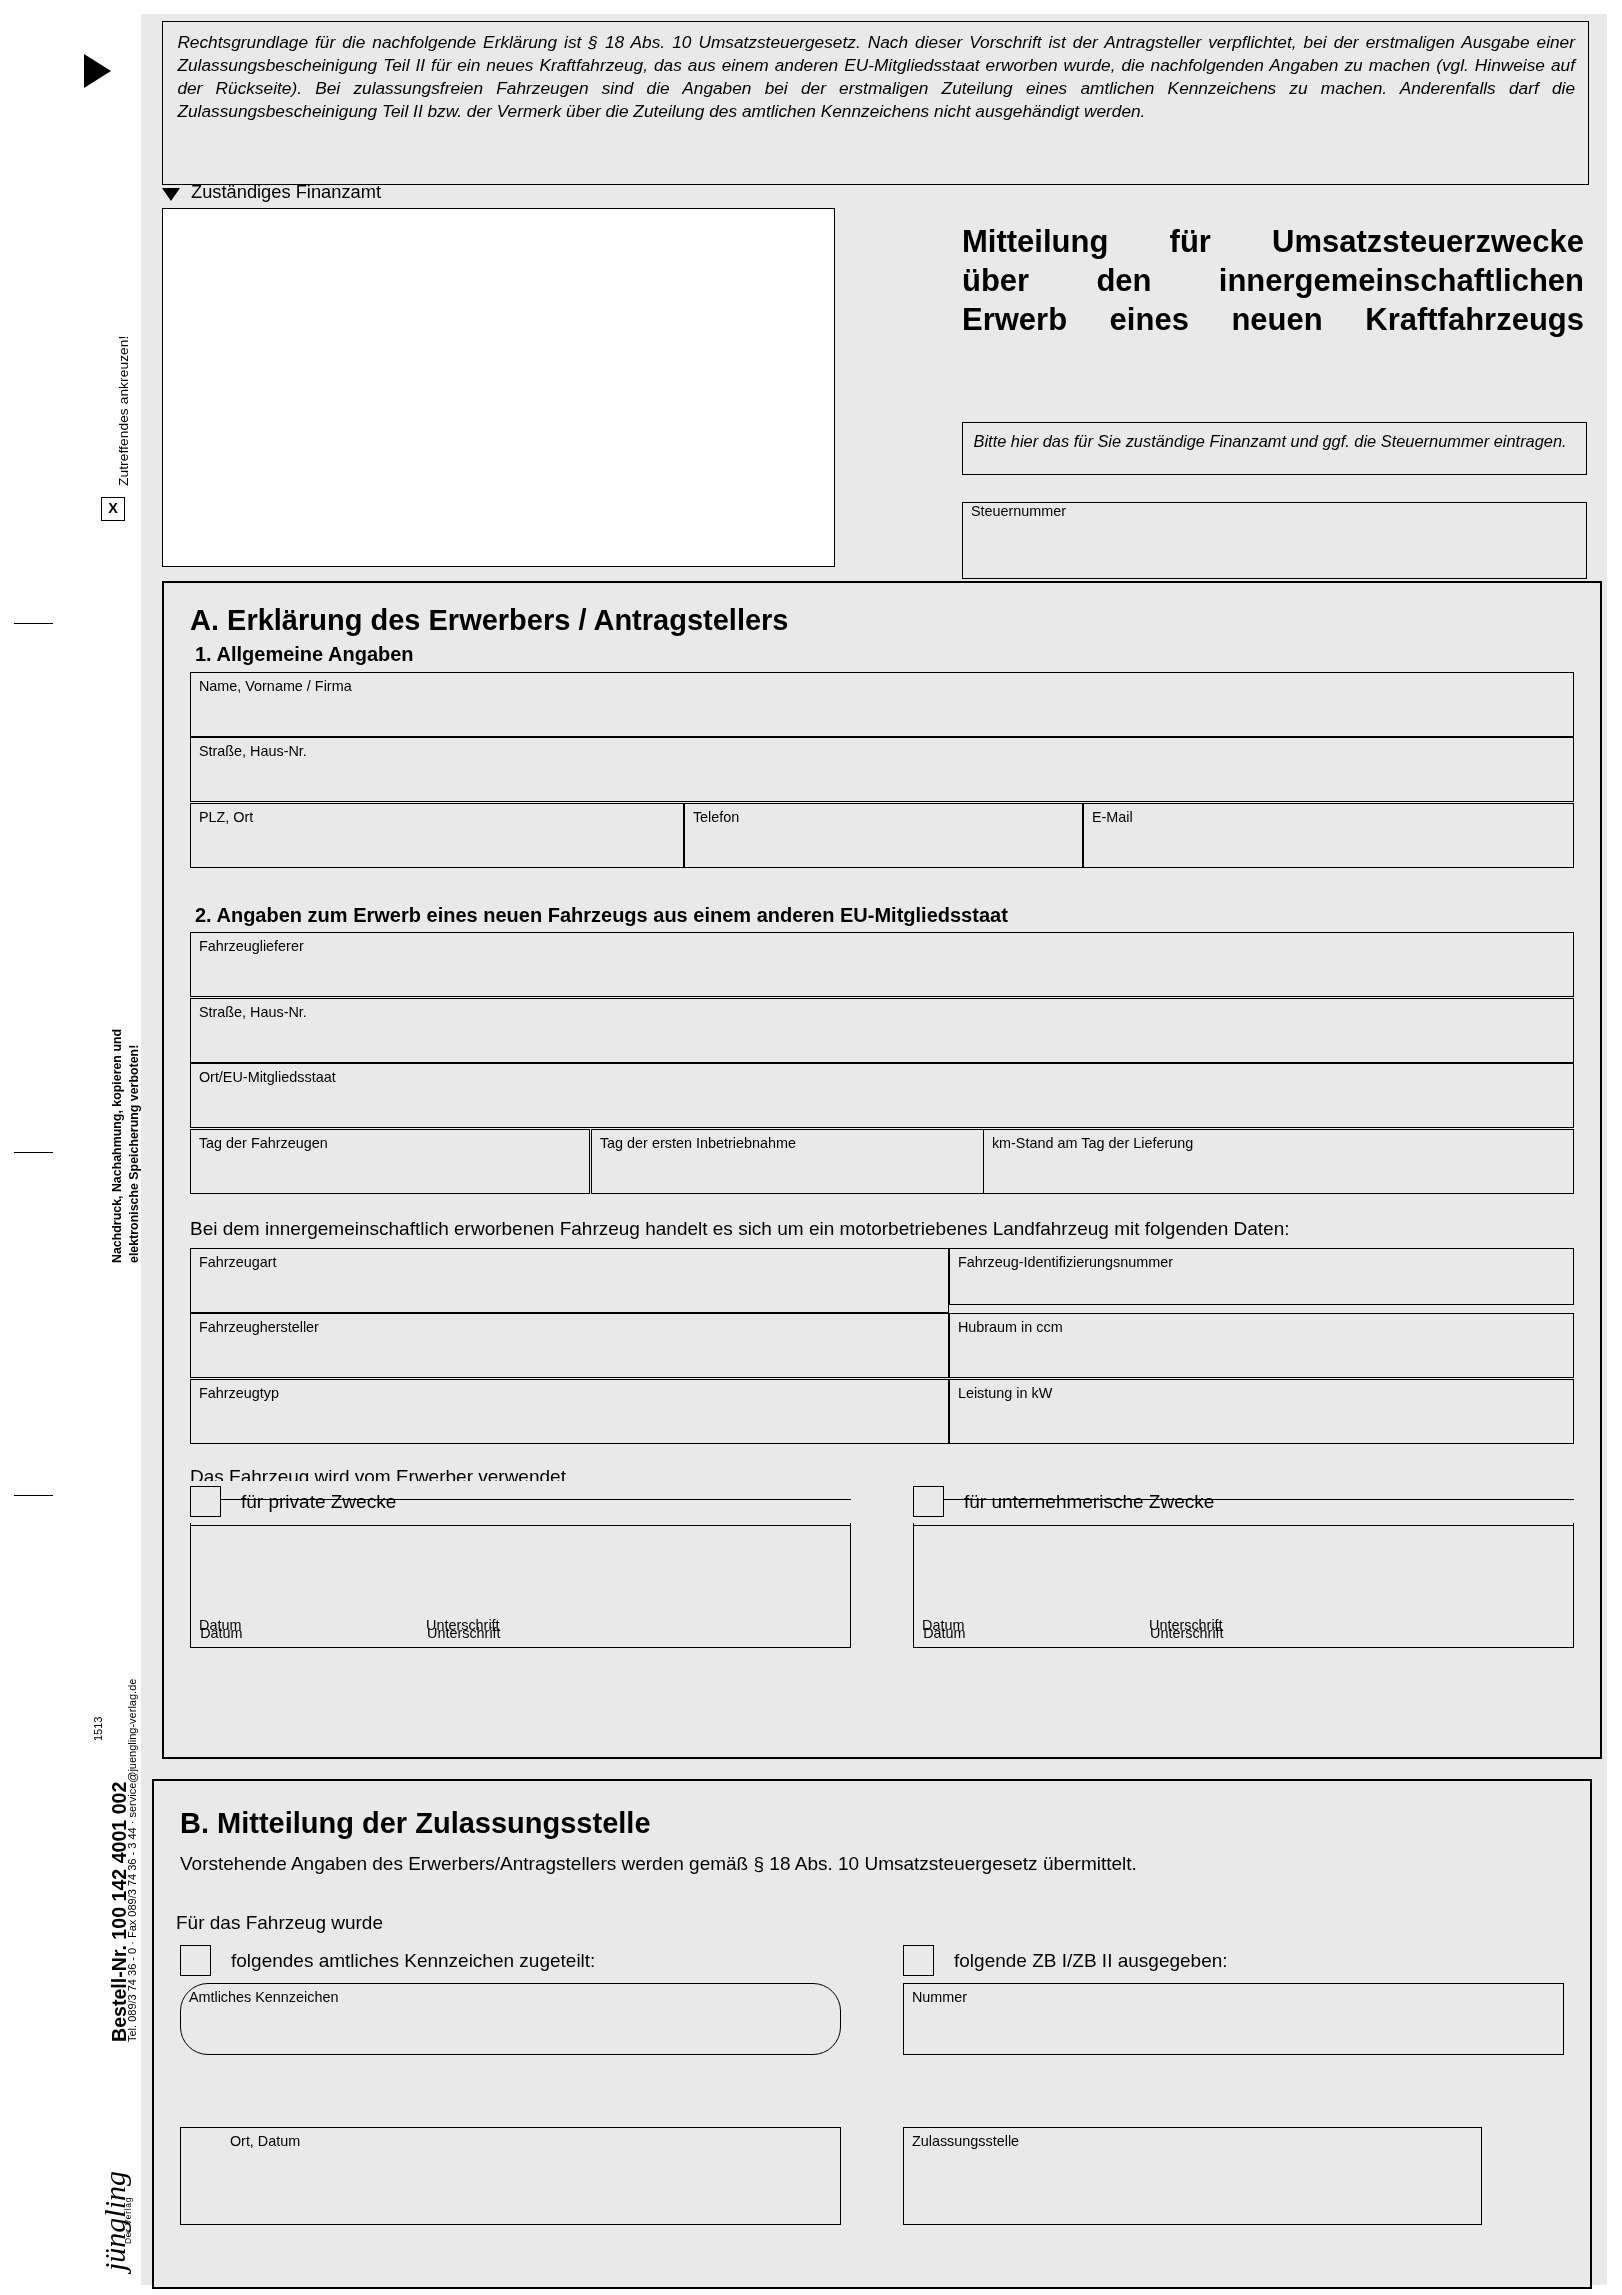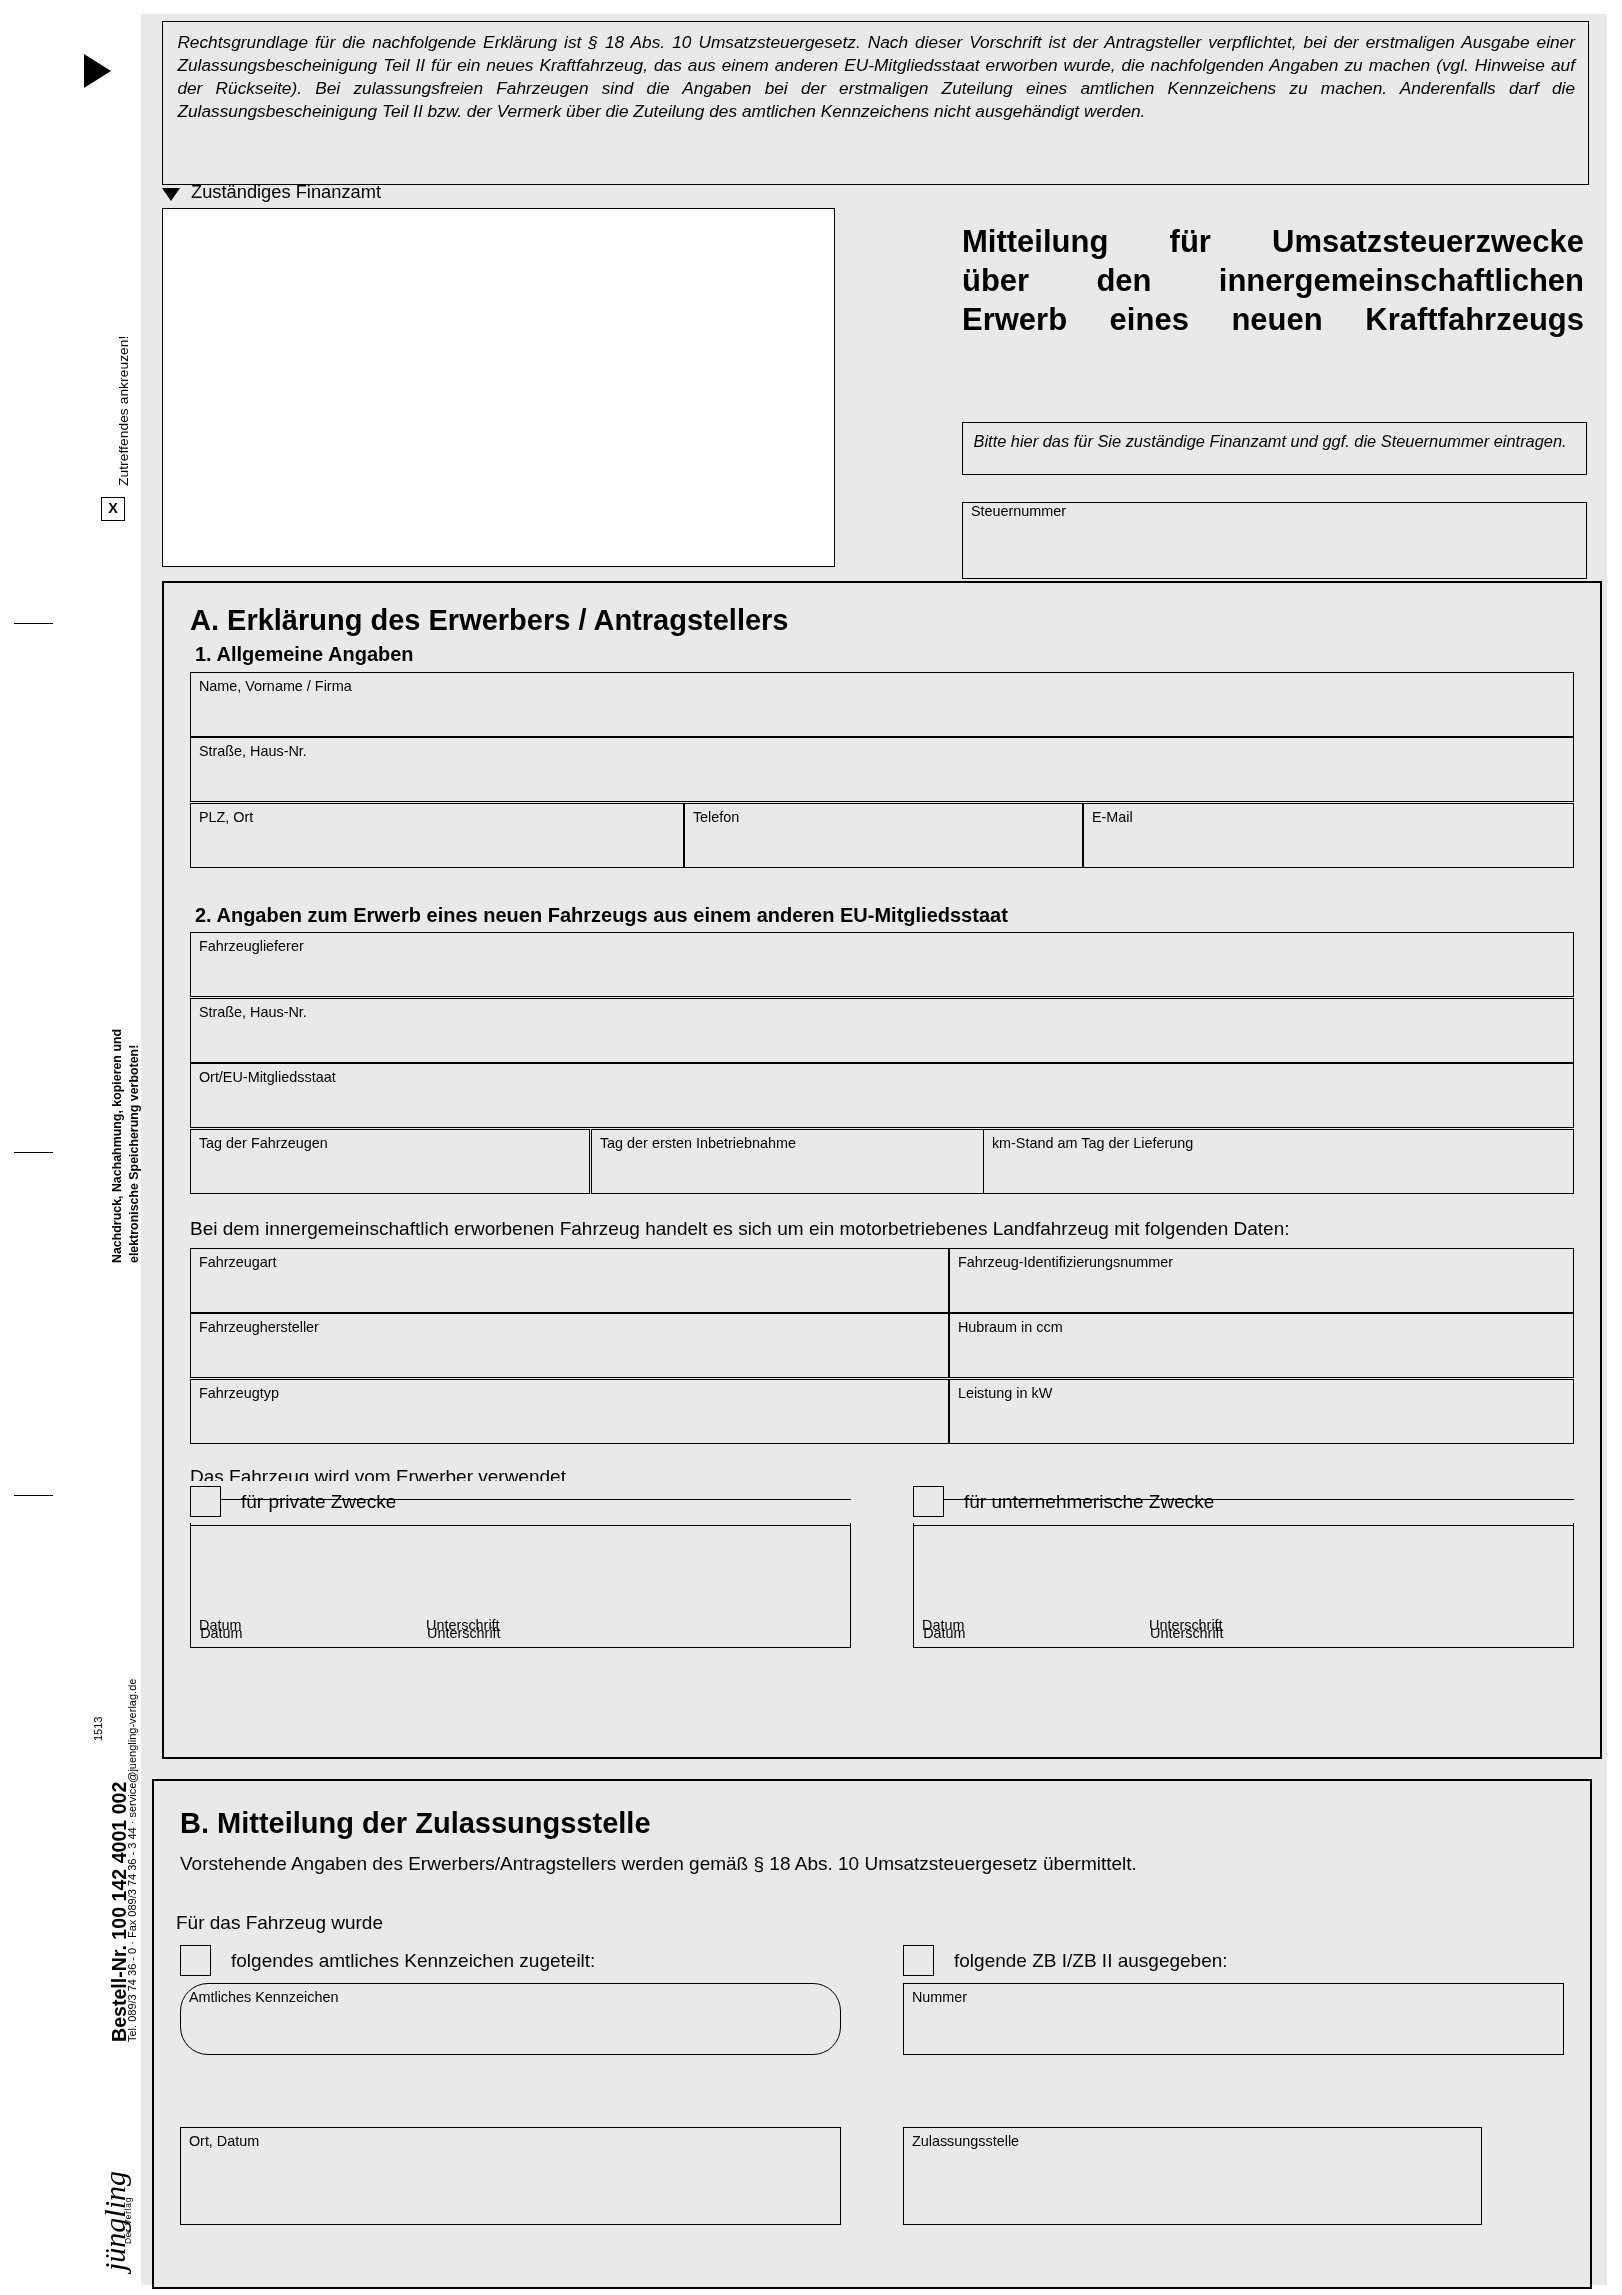--- a/index.html
+++ b/index.html
@@ -304,21 +304,21 @@
     </div>
     <div class="fbox" style="left:819px; top:546px; width:591px; height:65px;">
       <span class="lbl">km-Stand am Tag der Lieferung</span>
     </div>
 
     <div class="abs plain" style="left:26px; top:635px; width:1387px;">Bei dem innergemeinschaftlich erworbenen Fahrzeug handelt es sich um ein motorbetriebenes Landfahrzeug mit folgenden Daten:</div>
 
     <div class="fbox" style="left:26px; top:665px; width:759px; height:65px;">
       <span class="lbl">Fahrzeugart</span>
     </div>
-    <div class="fbox" style="left:785px; top:665px; width:625px; height:65px;">
+    <div class="fbox" style="left:785px; top:665px; width:625px; height:57px;">
       <span class="lbl">Fahrzeug-Identifizierungsnummer</span>
     </div>
     <div class="fbox" style="left:26px; top:730px; width:759px; height:65px;">
       <span class="lbl">Fahrzeughersteller</span>
     </div>
     <div class="fbox" style="left:785px; top:730px; width:625px; height:65px;">
       <span class="lbl">Hubraum in ccm</span>
     </div>
     <div class="fbox" style="left:26px; top:796px; width:759px; height:65px;">
       <span class="lbl">Fahrzeugtyp</span>
@@ -371,21 +371,21 @@
     <div class="checkbox" style="left:749px; top:164px;"></div>
     <div class="abs plain" style="left:800px; top:169px;">folgende ZB I/ZB II ausgegeben:</div>
 
     <div class="fbox" style="left:26px; top:202px; width:661px; height:72px;border-radius:28px;">
       <span class="lbl">Amtliches Kennzeichen</span>
     </div>
     <div class="fbox" style="left:749px; top:202px; width:661px; height:72px;">
       <span class="lbl">Nummer</span>
     </div>
 
-    <div class="fbox" style="left:26px; top:346px; width:661px; height:98px;">
+    <div class="fbox" style="left:26px; top:346px; width:661px; height:98px;padding-left:41px;">
       <span class="lbl">Ort, Datum</span>
     </div>
     <div class="fbox" style="left:749px; top:346px; width:579px; height:98px;">
       <span class="lbl">Zulassungsstelle</span>
     </div>
   </div>
 
 </div>
 
 

